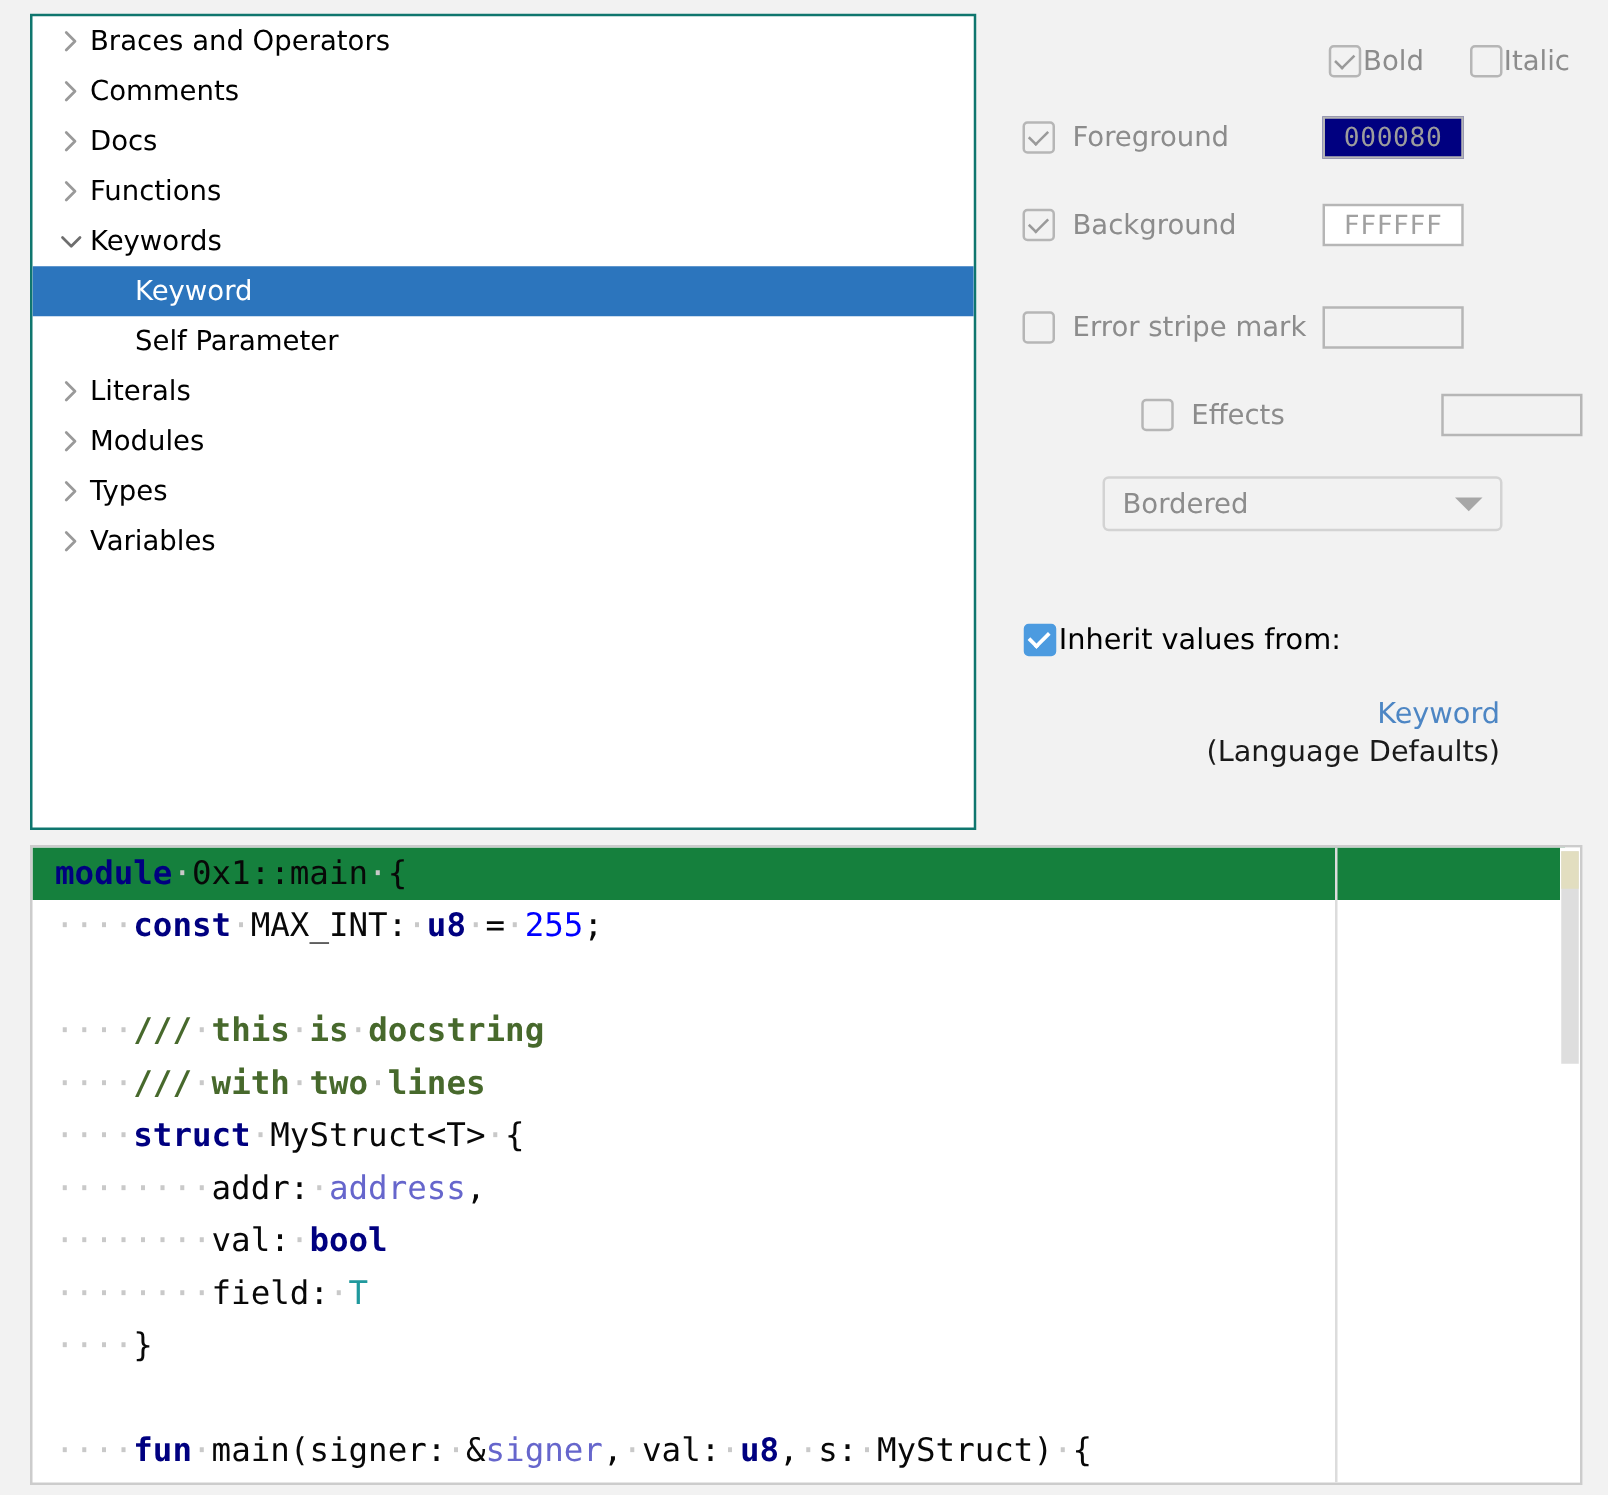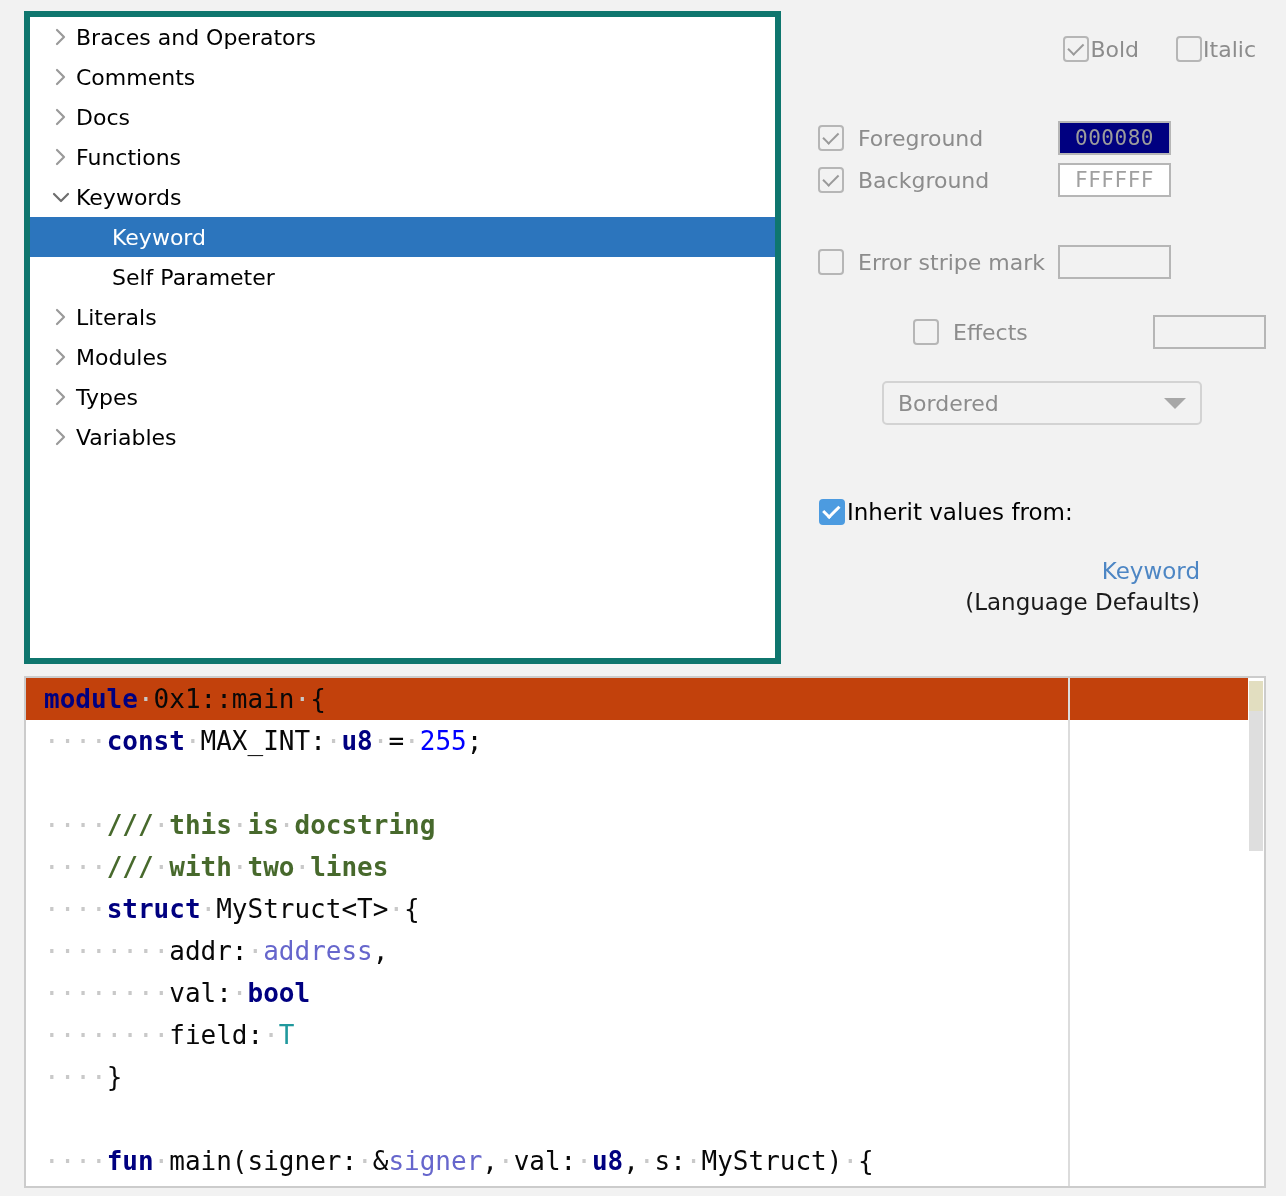--- a/index.html
+++ b/index.html
@@ -15,21 +15,21 @@
     width: 1286px; height: 1196px;
     background: #F2F2F2;
   }
 
   
   #tree-panel {
     position: absolute;
     left: 24px; top: 11px;
     width: 757px; height: 653px;
     background: #FFFFFF;
-    border: 6px solid #0f766e;
+    border: 2px solid #0f766e;
     overflow: hidden;
   }
   .tree-row {
     position: relative;
     height: 40px;
     display: flex;
     align-items: center;
     font-size: 22px;
     color: #000000;
     white-space: nowrap;
@@ -210,21 +210,21 @@
     line-height: 42px;
   }
   .code-line {
     position: relative;
     height: 42px;
     white-space: pre;
     padding-left: 18px;
     color: #080808;
   }
   .code-line.highlight {
-    background: #c2410c;
+    background: #15803d;
   }
   
   #margin-guide {
     position: absolute;
     left: 1042px; top: 0;
     width: 2px; height: 508px;
     background: #DCDCDC;
   }
   
   #v-scroll-track {
@@ -351,21 +351,21 @@
       <div class="pair">
         <span class="chk checked-disabled"></span>
         <span class="lbl-disabled">Bold</span>
       </div>
       <div class="pair">
         <span class="chk"></span>
         <span class="lbl-disabled">Italic</span>
       </div>
     </div>
 
-    <div class="attr-row" style="top:104px;">
+    <div class="attr-row" style="top:76px;">
       <div class="chk-label">
         <span class="chk checked-disabled"></span>
         <span class="lbl-disabled">Foreground</span>
       </div>
       <div class="swatch fg">
         <span>000080</span>
       </div>
     </div>
 
     <div class="attr-row" style="top:146px;">

